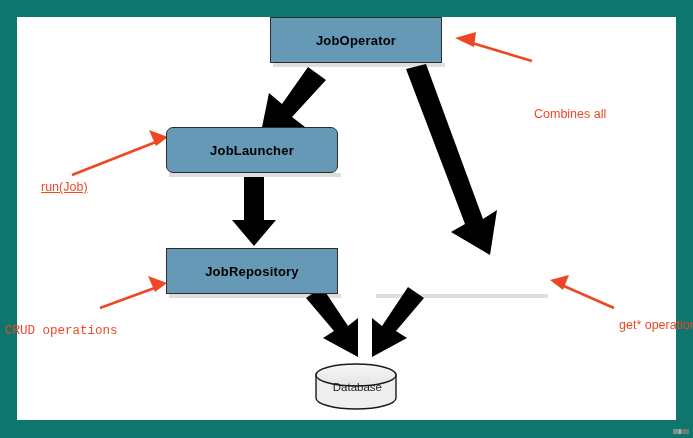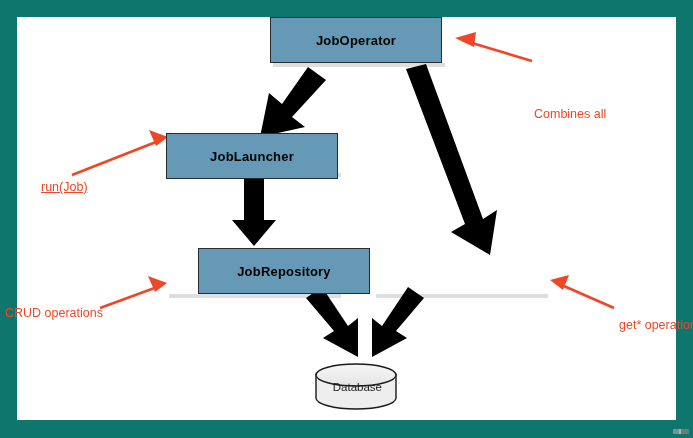--- a/index.html
+++ b/index.html
@@ -134,35 +134,35 @@
       <g stroke="#ef4726" stroke-width="2.6" fill="none">
         <line x1="597" y1="291" x2="540" y2="266"></line>
         <polygon points="533,263 552,258 546,273" fill="#ef4726" stroke="none"></polygon>
       </g>
     </svg>
 
     <div class="box" style="left:253px; top:0px; width:172px; height:46px;">
       <span>JobOperator</span>
     </div>
 
-    <div class="box" style="left:149px; top:116px; width:172px; height:46px;">
+    <div class="box" style="left:149px; top:110px; width:172px; height:46px;border-radius:7px;">
       <span>JobLauncher</span>
     </div>
 
-    <div class="box" style="left:149px; top:231px; width:172px; height:46px;margin-left:32px;">
+    <div class="box" style="left:149px; top:231px; width:172px; height:46px;">
       <span>JobRepository</span>
     </div>
 
 
     <div class="db-label" style="left:313px; top:364px; width:52px; text-align:right;">Database</div>
 
     <div class="annot" style="left:517px; top:46px;margin-top:44px;">Combines all</div>
 
     <div class="annot" style="left:24px; top:163px;text-decoration:underline;">run(Job)</div>
 
-    <div class="annot" style="left:-12px; top:289px;">CRUD operations</div>
+    <div class="annot" style="left:-12px; top:307px;font-family:Liberation Mono, monospace;">CRUD operations</div>
 
     <div class="annot" style="left:602px; top:301px;">get* operations</div>
 
   </div>
 
   <div class="corner-mark"></div>
 </div>
 
 </body></html>

